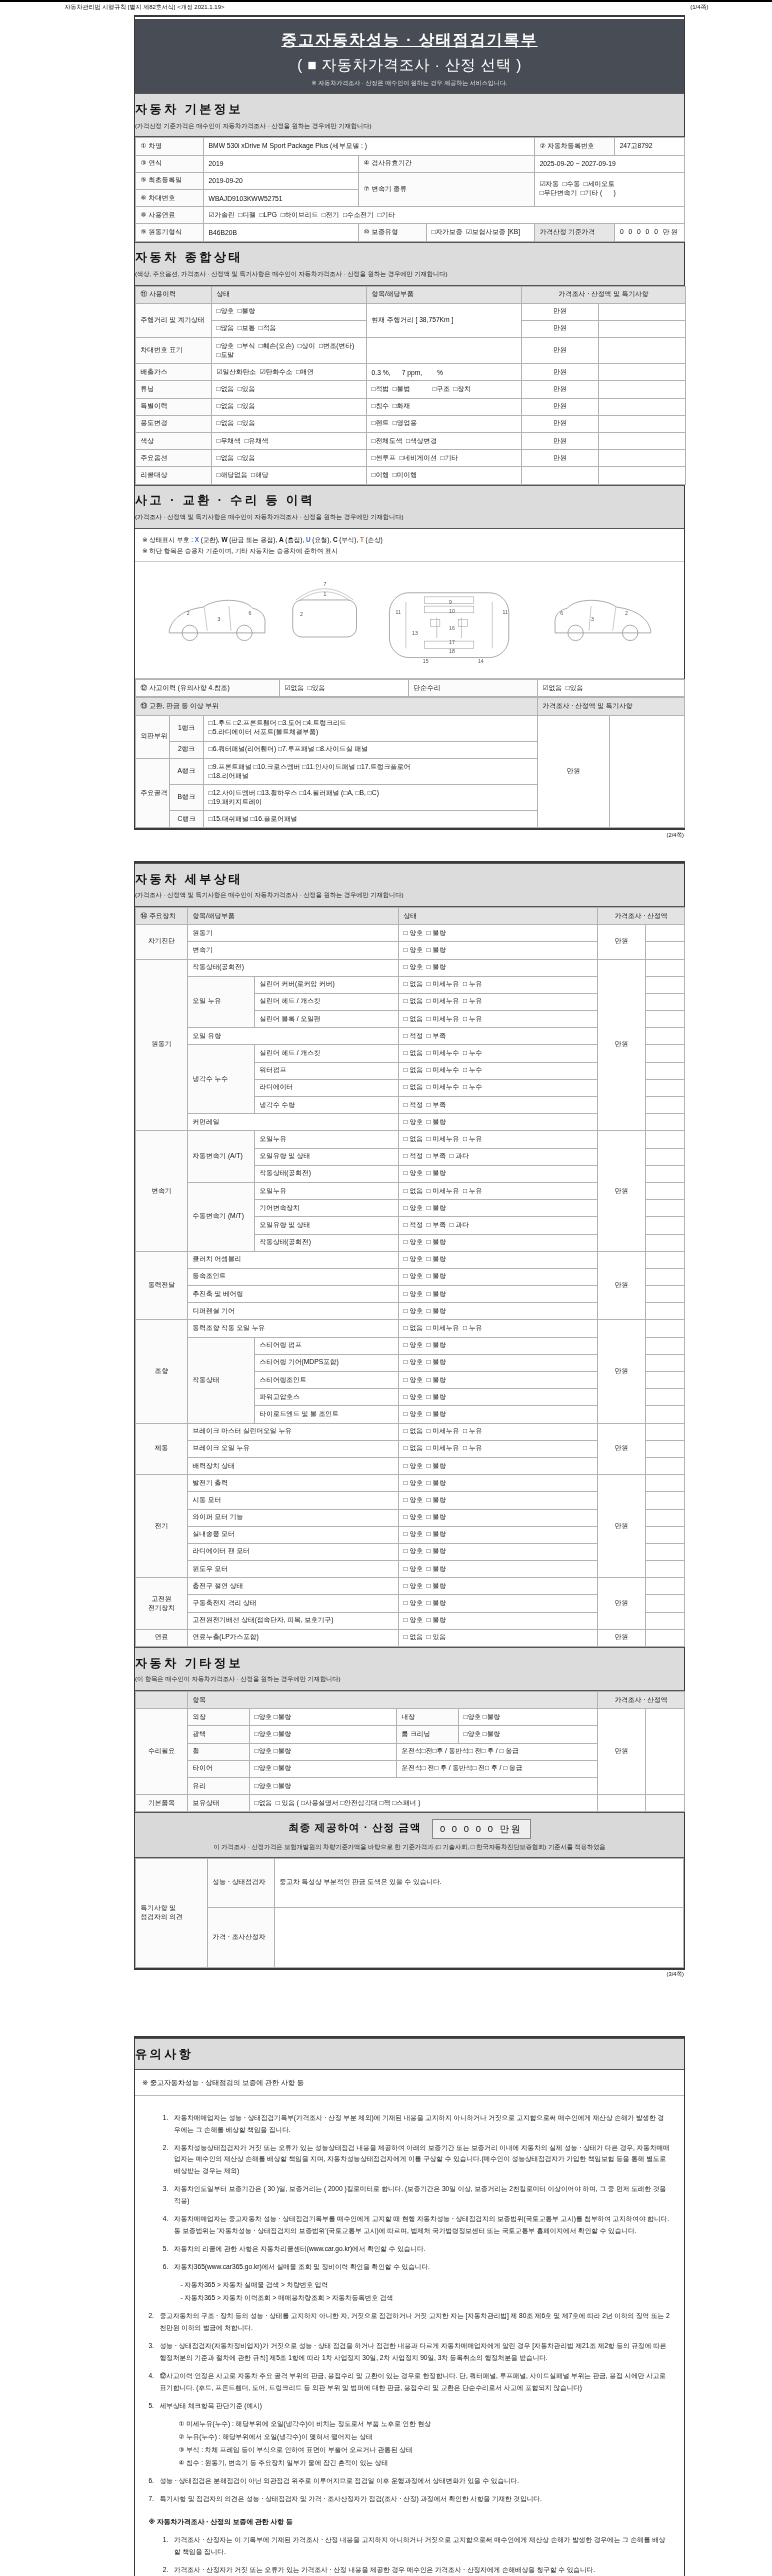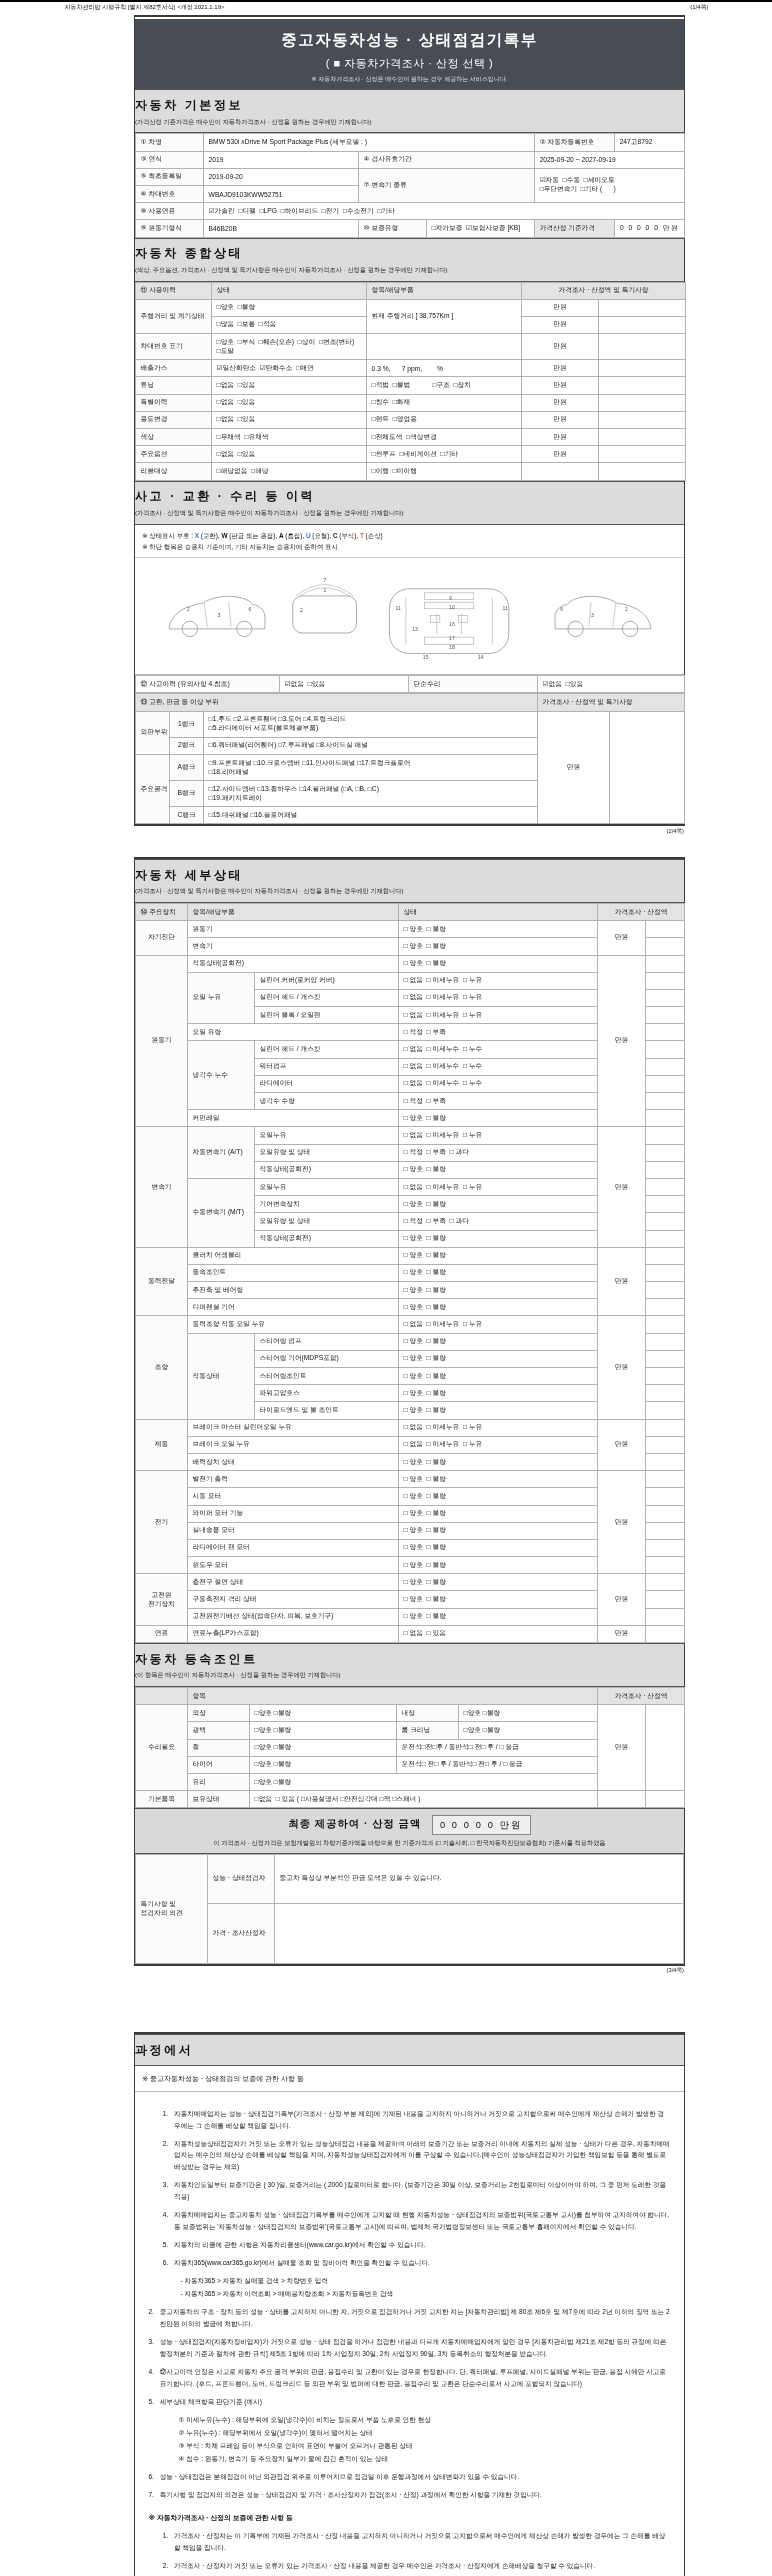--- a/index.html
+++ b/index.html
@@ -5,22 +5,22 @@
   html,body{margin:0;padding:0;background:#fff;}
   body{font-family:"Liberation Sans","DejaVu Sans",sans-serif;color:#111;}
   .canvas{position:relative;width:773px;height:2576px;overflow:hidden;background:#fff;}
   .topline{height:1.5px;background:#000;}
   .meta{display:flex;justify-content:space-between;width:644px;margin:1.5px auto 2.6px;font-size:6px;color:#111;}
   .page{width:549px;margin-left:134px;background:#fff;border:1px solid #3a3a3a;border-top-width:2.6px;border-bottom-width:2.6px;}
   .pagemark{width:549px;margin-left:134px;text-align:right;font-size:5.7px;padding:1.5px 1px 1px;}
 
   
   .dochead{background:#484d55;color:#fff;margin-top:2.1px;padding:11.3px 0 5.2px;text-align:center;}
-  .dochead .t{font-size:15.5px;font-weight:bold;letter-spacing:1.5px;}
-  .dochead .s{font-size:11px;margin-top:5.2px;letter-spacing:0.5px;}
+  .dochead .t{font-size:15.5px;font-weight:bold;letter-spacing:1.5px;text-decoration:underline;}
+  .dochead .s{font-size:15px;margin-top:5.2px;letter-spacing:0.5px;}
   .dochead .n{font-size:6px;color:#e3e3e3;margin-top:4.1px;}
   .dochead .no{text-align:left;font-size:7.7px;font-weight:bold;padding:9.3px 0 1px 7.2px;}
 
   
   .band{background:#dcdcdc;text-align:left;padding:6.7px 0 5.7px;border-top:1px solid #555;border-bottom:0.5px solid #555;}
   .band .bt{font-size:12px;font-weight:bold;letter-spacing:2.6px;}
   .band .bs{font-size:6.2px;margin-top:3.6px;color:#222;}
 
   table.tbl{width:100%;border-collapse:collapse;table-layout:fixed;}
   .tbl td,.tbl th{border:0.5px solid #b3b3b3;font-size:6.7px;padding:3.6px 4.6px;vertical-align:middle;word-break:keep-all;background:#fff;}
@@ -590,21 +590,21 @@
             <td class="lbl c" rowspan="1">연료</td>
             <td class="item" colspan="2">연료누출(LP가스포함)</td>
             <td class="state">□ 없음  □ 있음</td>
             <td class="price" rowspan="1">만원</td>
             <td class="note"></td>
           </tr>
         </tbody>
     </table>
 
     <div class="band">
-      <div class="bt">자동차 등속조인트</div>
+      <div class="bt">자동차 기타정보</div>
       <div class="bs">(이 항목은 매수인이 자동차가격조사 · 산정을 원하는 경우에만 기재합니다)</div>
     </div>
     <table class="tbl">
       <colgroup>
           <col style="width:52px">
           <col style="width:62px">
           <col style="width:147px">
           <col style="width:62px">
           <col style="width:139px">
           <col style="width:48px">
@@ -678,21 +678,21 @@
         <td class="lbl">가격 · 조사산정자</td>
         <td></td>
       </tr>
     </tbody>
       </table>
   </div>
   <div class="pagemark">(3/4쪽)</div>
 
   <div class="page" style="margin-top:56px">
     <div class="band">
-      <div class="bt">과정에서</div>
+      <div class="bt">유의사항</div>
     </div>
     <div class="nhead0">※ 중고자동차성능 · 상태점검의 보증에 관한 사항 등</div>
     <div class="nbody" id="notice-body">
         <div class="nitem indent">
           <span class="nno">1.</span>
           <span class="ntx">자동차매매업자는 성능 · 상태점검기록부(가격조사 · 산정 부분 제외)에 기재된 내용을 고지하지 아니하거나 거짓으로 고지함으로써 매수인에게 재산상 손해가 발생한 경우에는 그 손해를 배상할 책임을 집니다.</span>
         </div>
         <div class="nitem indent">
           <span class="nno">2.</span>
           <span class="ntx">자동차성능상태점검자가 거짓 또는 오류가 있는 성능상태점검 내용을 제공하여 아래의 보증기간 또는 보증거리 이내에 자동차의 실제 성능 · 상태가 다른 경우, 자동차매매업자는 매수인의 재산상 손해를 배상할 책임을 지며, 자동차성능상태점검자에게 이를 구상할 수 있습니다.(매수인이 성능상태점검자가 가입한 책임보험 등을 통해 별도로 배상받는 경우는 제외)</span>

